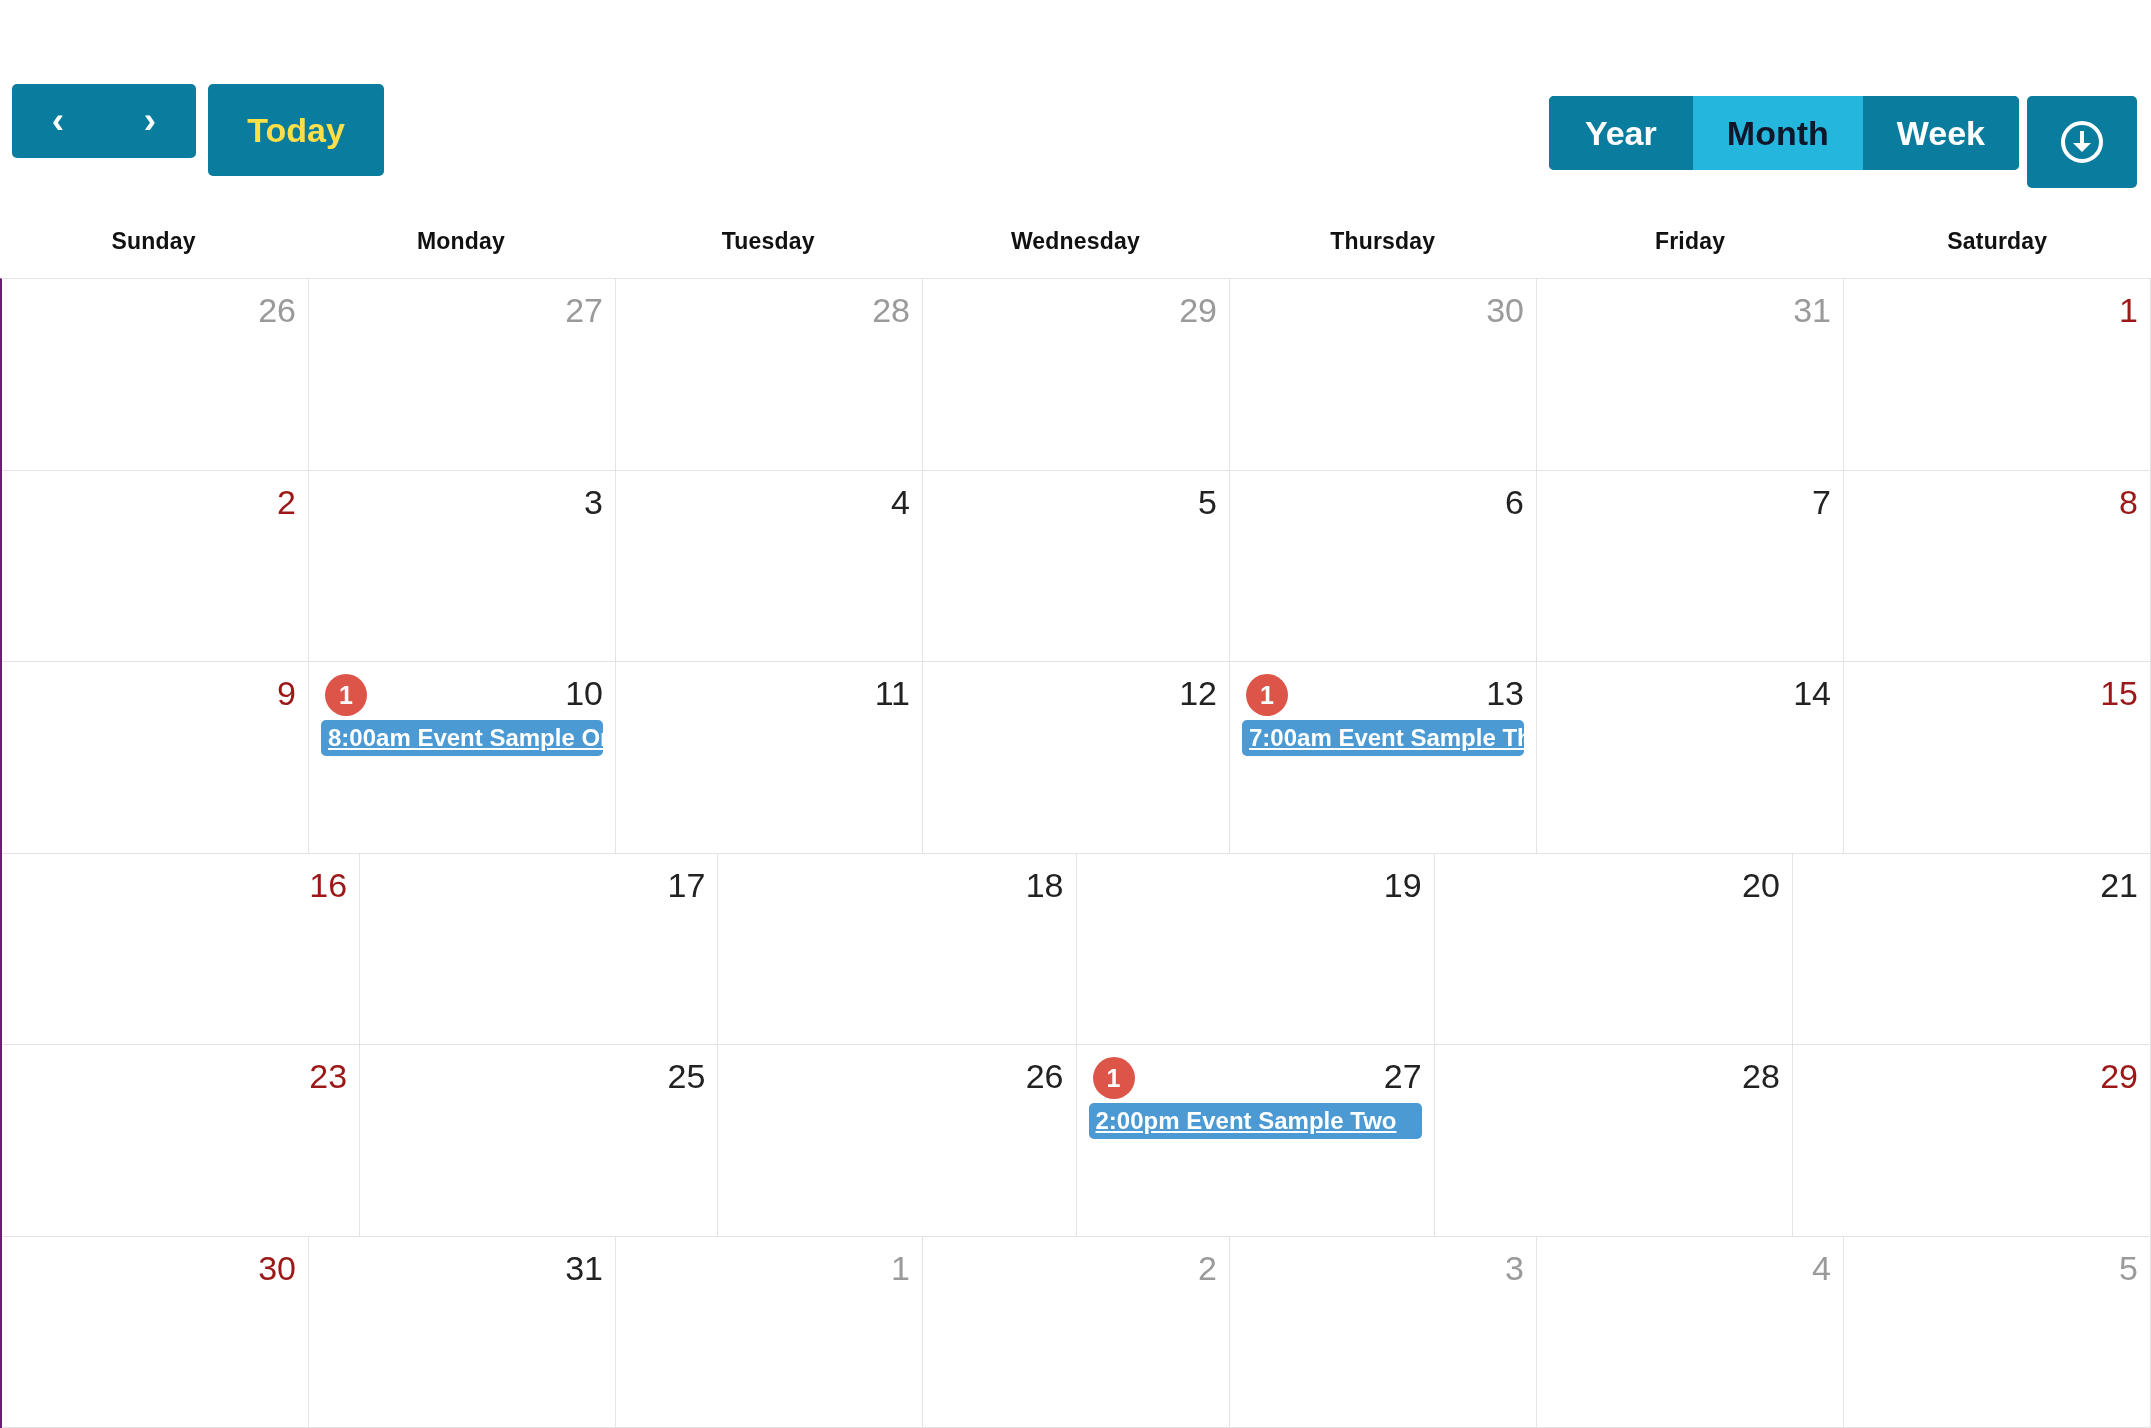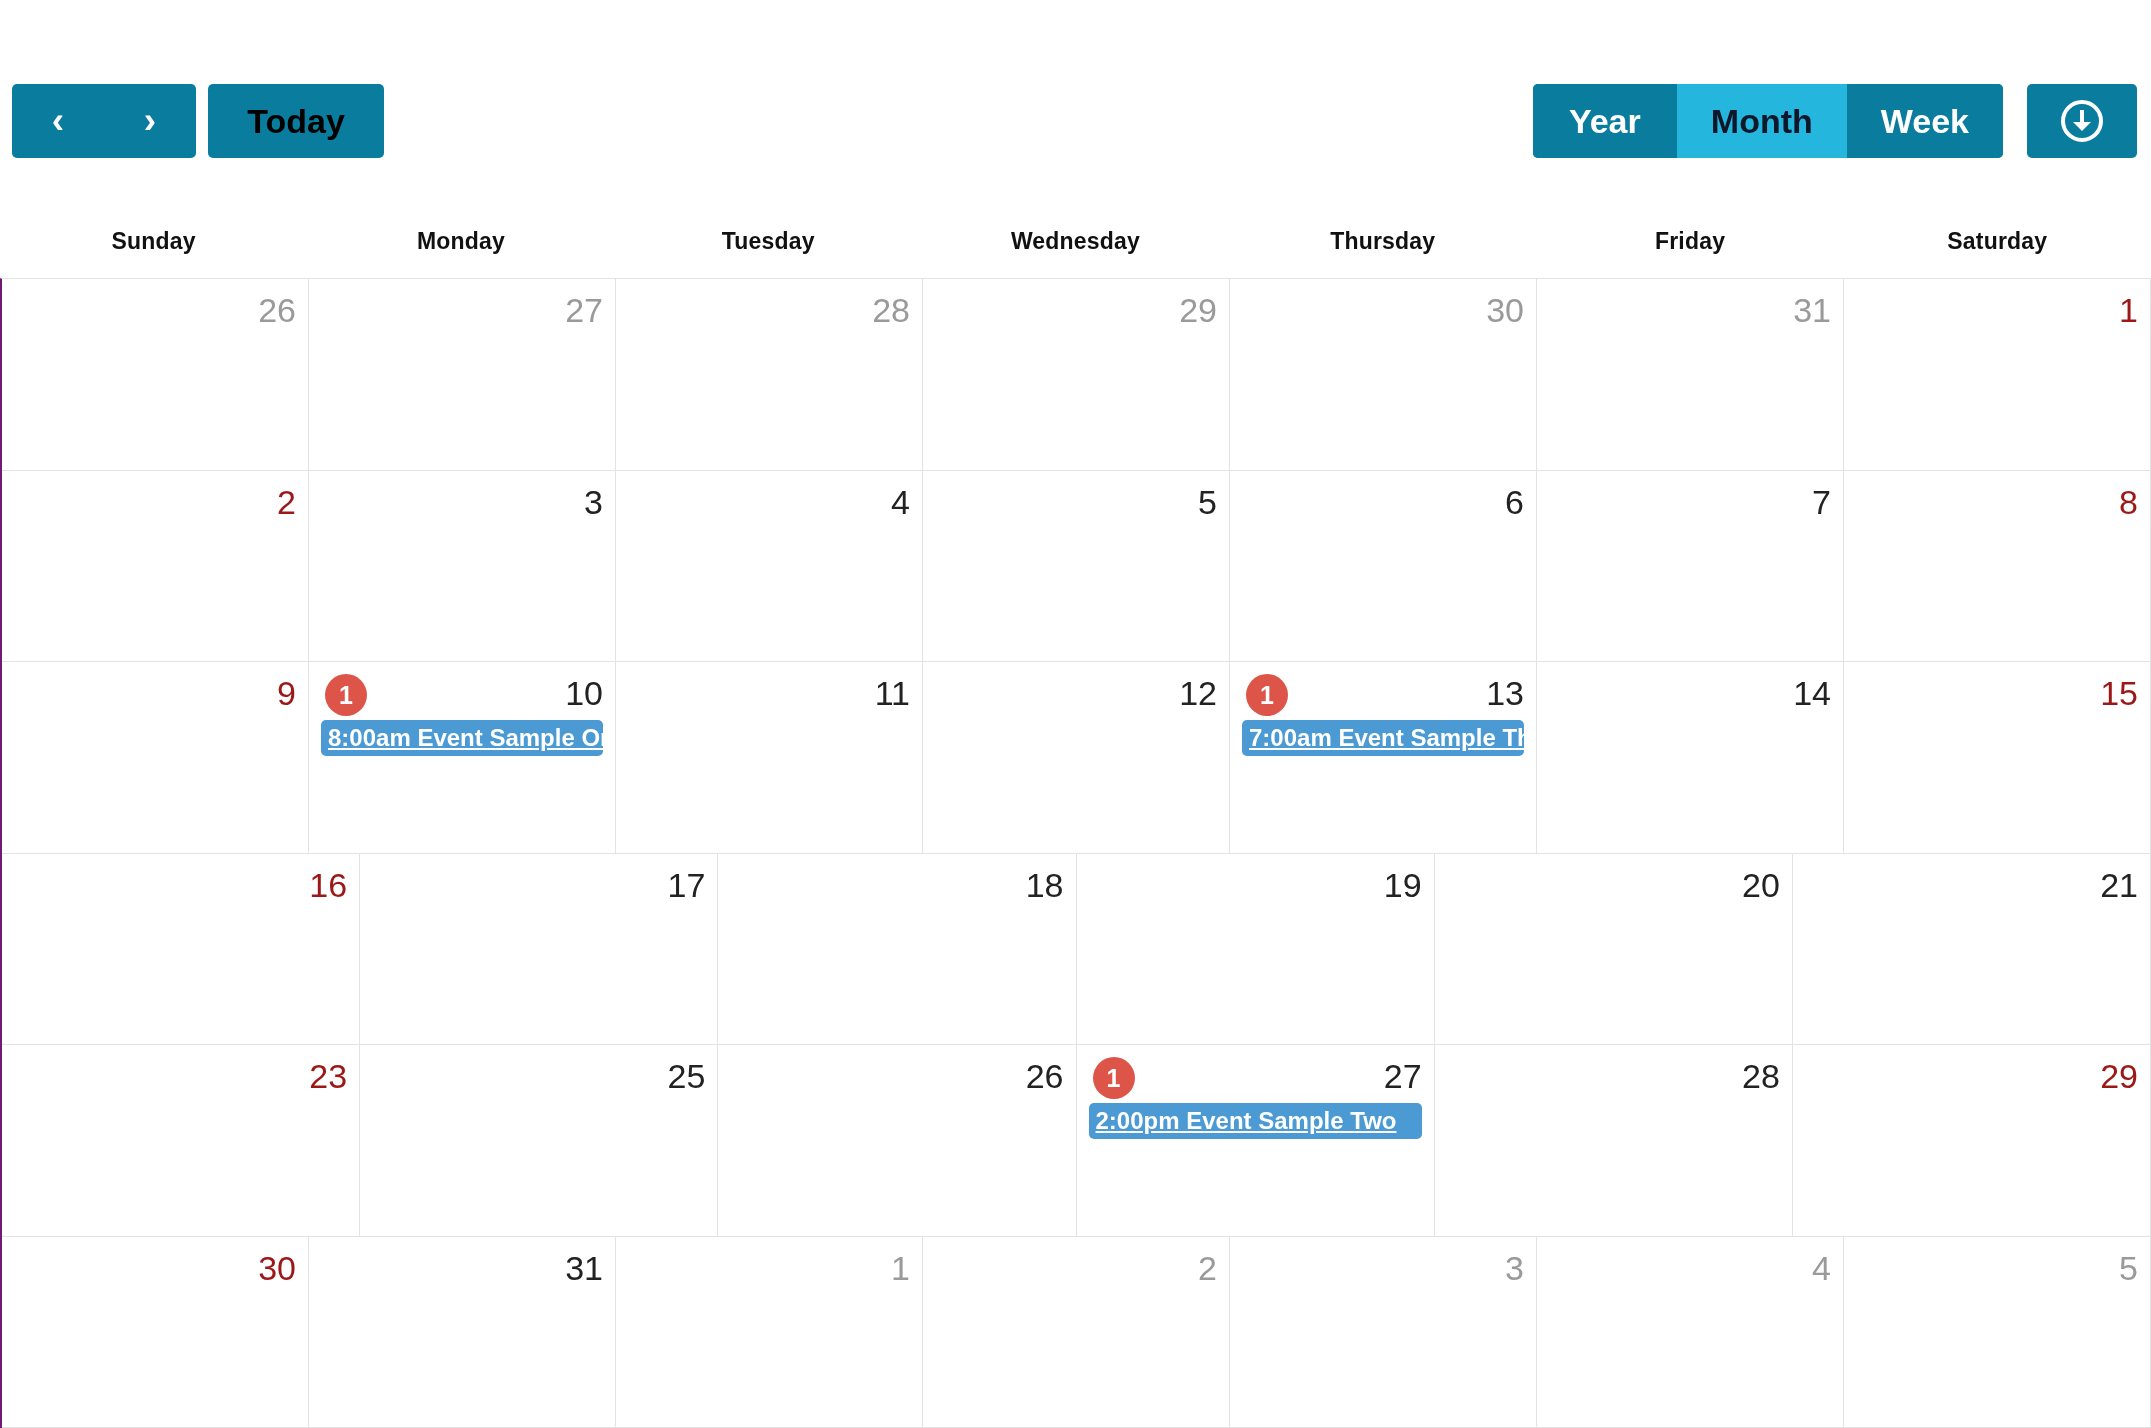--- a/index.html
+++ b/index.html
@@ -29,30 +29,30 @@
   .toolbar-left {
     position: absolute;
     left: 12px;
     top: 0;
     display: flex;
     gap: 12px;
   }
   .toolbar-right {
     position: absolute;
     right: 14px;
-    top: 0;
-    display: flex;
-    gap: 24px;
+    top: 12px;
+    display: flex;
+    gap: 8px;
   }
   .btn {
     background: #0a7d9e;
-    color: #000000;
+    color: #fde047;
     border: none;
     border-radius: 5px;
-    height: 74px;
+    height: 92px;
     font-family: "Liberation Sans", sans-serif;
     font-weight: bold;
     font-size: 34px;
     line-height: 74px;
     cursor: pointer;
     padding: 0;
     text-align: center;
     display: inline-block;
     vertical-align: top;
     user-select: none;

